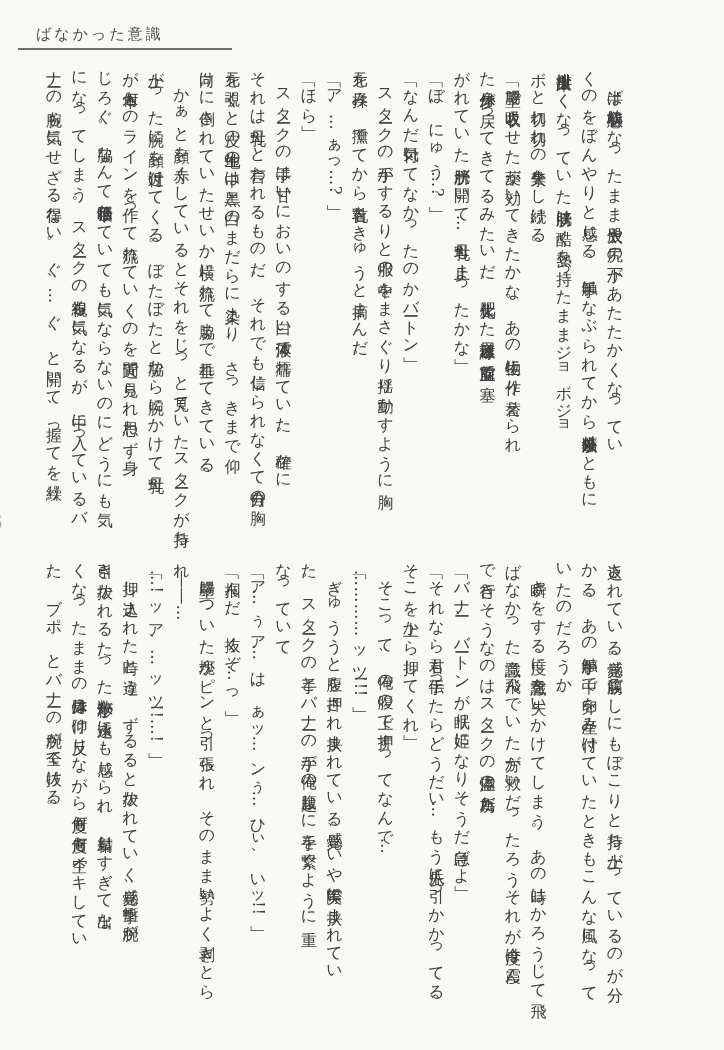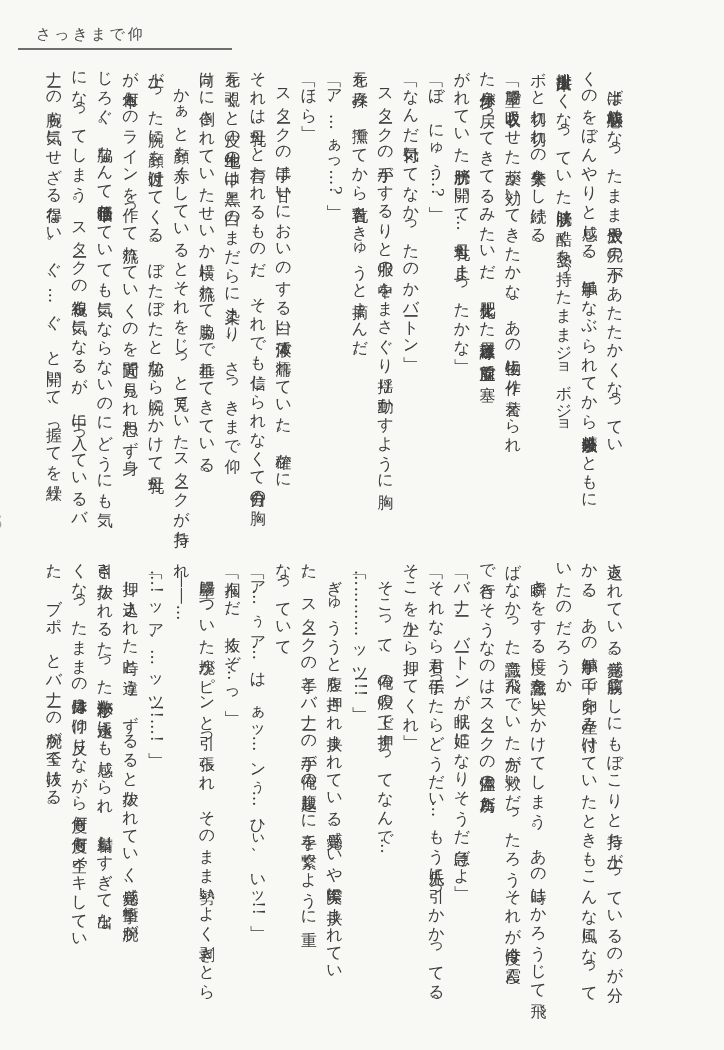--- a/index.html
+++ b/index.html
@@ -55,21 +55,21 @@
     white-space: nowrap;
   }
   .tline.indent {
     padding-top: 17px;
   }
 </style>
 </head>
 <body>
 
 <div>
-  <div class="page-header">さっきまで仰</div>
+  <div class="page-header">ばなかった意識</div>
   <div class="header-rule"></div>
   <div class="page-number">6</div>
   <div class="text-block top">
       <div class="tline indent">半ば放心状態になったまま太股や尻の下があたたかくなってい</div>
       <div class="tline">くのをぼんやりと感じる。触手になぶられてから精液以外まともに</div>
       <div class="tline">排泄出来なくなっていた膀胱は酷く熱を持ったままジョボジョ</div>
       <div class="tline">ボと切れ切れの失禁をし続ける。</div>
       <div class="tline indent">「腸壁で吸収させた薬が効いてきたかな。あの生物に作り替えられ</div>
       <div class="tline">た身体が戻ってきてるみたいだ、肥大化した尿道球線と前立腺で塞</div>
       <div class="tline">がれていた膀胱が開いて…母乳も止まったかな」</div>

